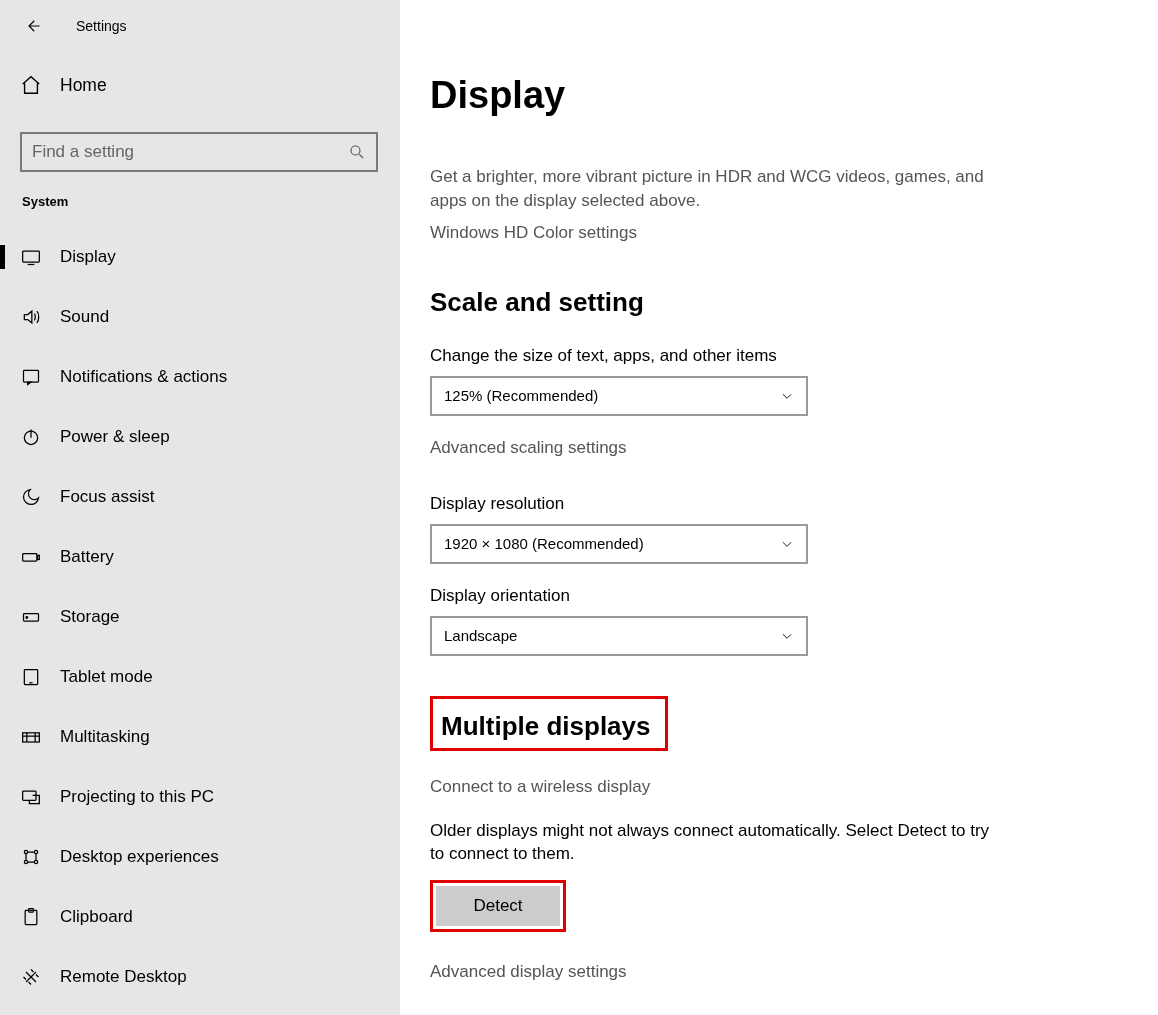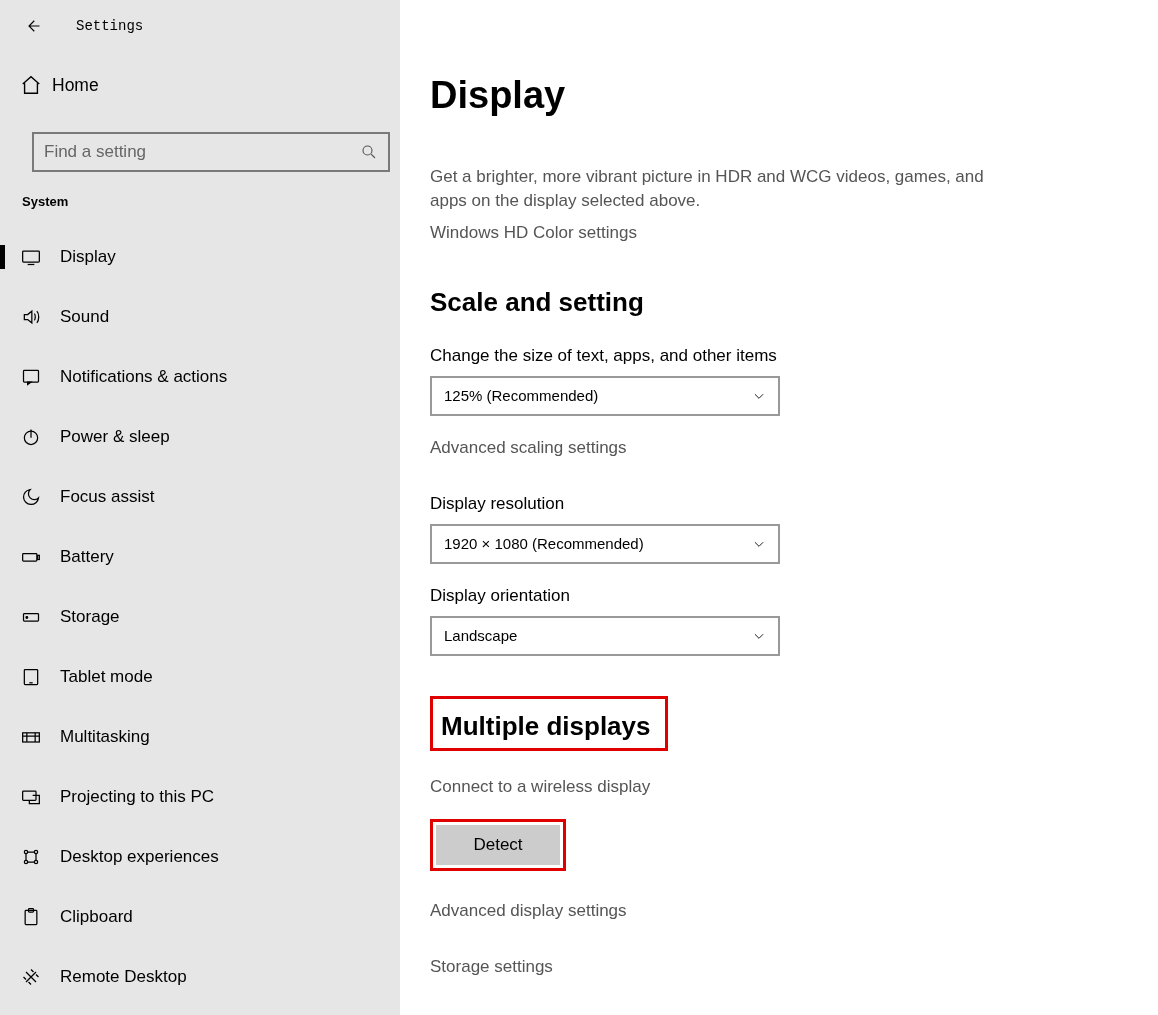--- a/index.html
+++ b/index.html
@@ -30,32 +30,31 @@
     height: 24px;
     display: flex;
     align-items: center;
     justify-content: center;
   }
   .back-arrow svg { width: 18px; height: 18px; }
   .app-title {
     margin-left: 32px;
     font-size: 14px;
     font-weight: 400;
-    font-family: Liberation Mono, monospace;
   }
   .home-row {
     display: flex;
     align-items: center;
     padding: 10px 20px 10px 20px;
-    gap: 10px;
+    gap: 18px;
     margin-bottom: 18px;
   }
   .home-row .icon { width: 22px; display:flex; align-items:center; justify-content:center; }
   .home-row .label { font-size: 17.5px; }
-  .search-wrap { padding: 8px 20px 22px 20px; margin-left: 12px; }
+  .search-wrap { padding: 8px 20px 22px 20px; }
   .search-box {
     width: 358px;
     height: 40px;
     border: 2px solid #7a7a7a;
     background: #e6e6e6;
     display: flex;
     align-items: center;
     padding: 0 10px;
   }
   .search-box input {
@@ -128,21 +127,21 @@
   .section-heading {
     font-size: 26px;
     font-weight: 600;
     margin-bottom: 28px;
   }
   .field-label {
     font-size: 17px;
     margin-bottom: 10px;
   }
   .select {
-    width: 350px;
+    width: 378px;
     height: 40px;
     border: 2px solid #999;
     display: flex;
     align-items: center;
     justify-content: space-between;
     padding: 0 12px;
     margin-bottom: 22px;
     background: #fff;
   }
   .select .chev { width: 14px; height: 14px; }
@@ -365,20 +364,21 @@
         <path d="M5 9 L12 16 L19 9"></path>
       </svg>
   </div>
 
   <div class="red-box-heading">
     <h2 class="section-heading">Multiple displays</h2>
   </div>
   <br>
   <a class="sub-link spaced-link" style="margin-bottom:22px">Connect to a wireless display</a>
 
+  <p class="body-text" style="color:#000;margin-bottom:14px">Older displays might not always connect automatically. Select Detect to try to connect to them.</p>
 
   <div class="detect-wrap">
     <button class="detect-btn">Detect</button>
   </div>
   <br>
   <a class="sub-link spaced-link">Advanced display settings</a>
   <a class="sub-link">Storage settings</a>
 </div>
 
 </body></html>

